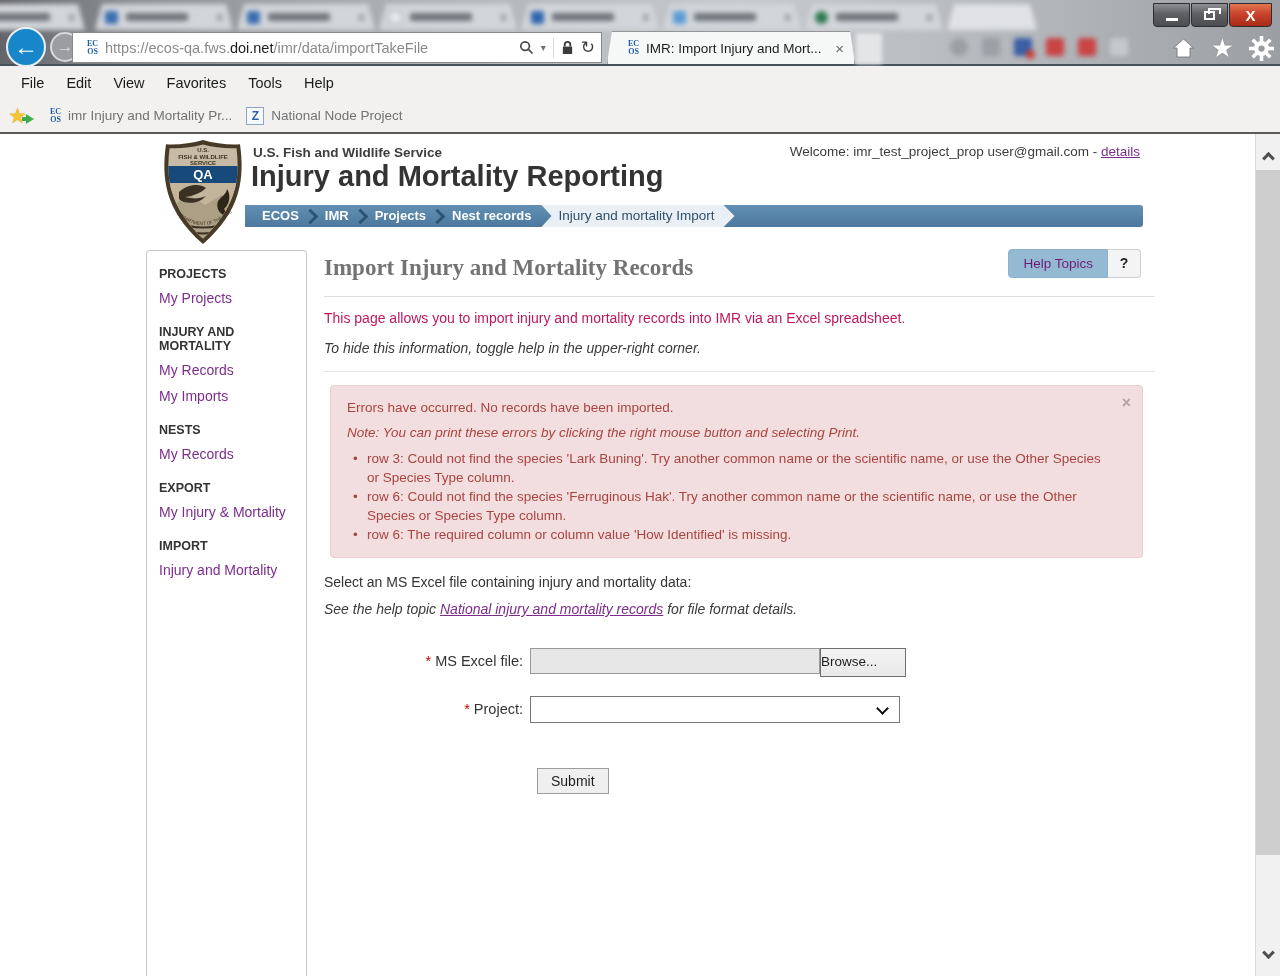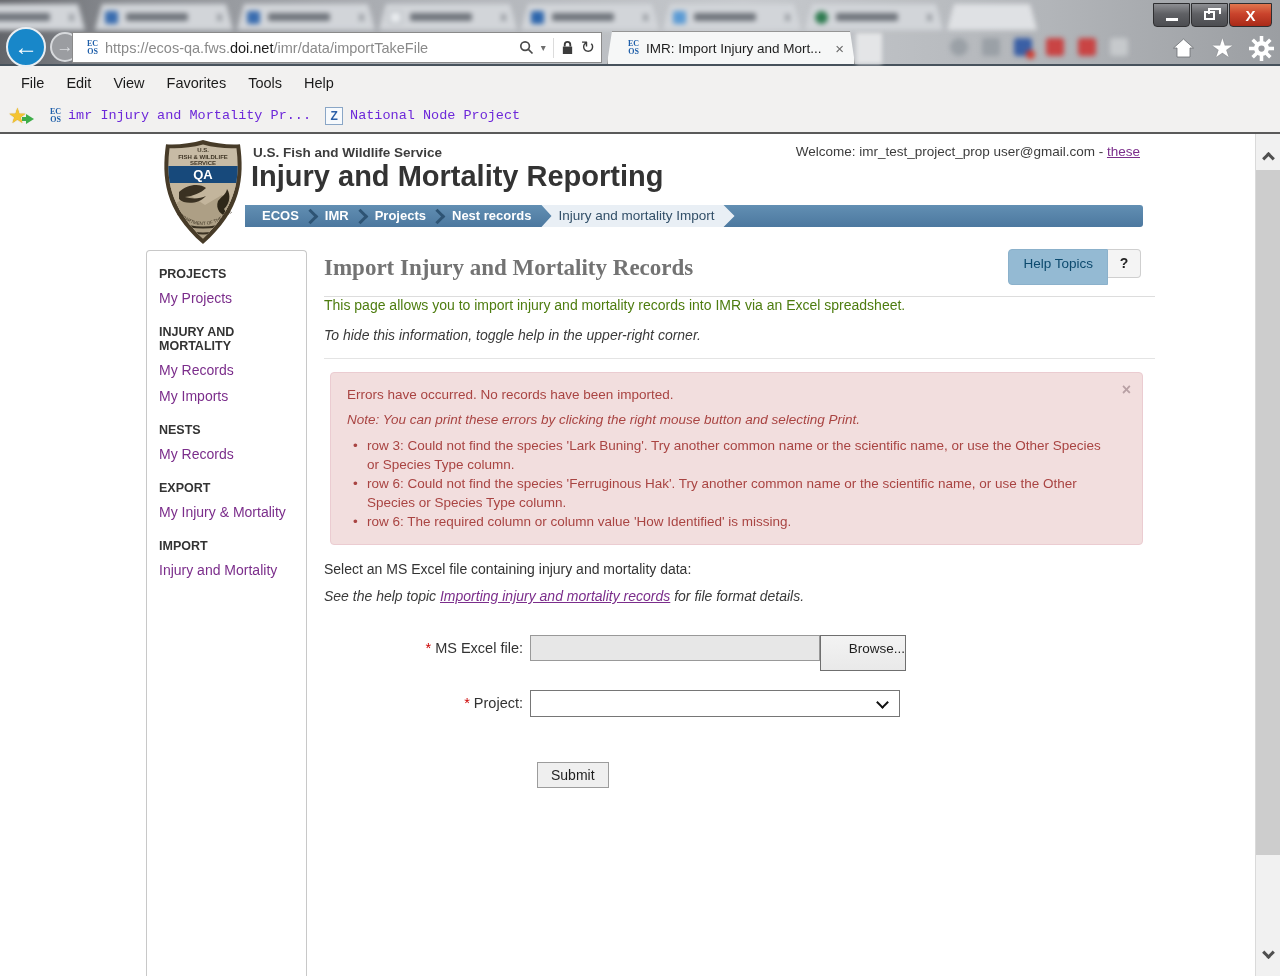--- a/index.html
+++ b/index.html
@@ -62,21 +62,21 @@
     display:flex; align-items:center; padding-left:10px; }
   .menu-item { font-size:14.5px; color:#1b1b1b; padding:0 11px; }
 
   .favbar { position:absolute; left:0; top:99px; width:1280px; height:33px; background:#f2f1f0;
     display:flex; align-items:center; padding-left:8px; }
   .fav-star { position:relative; width:24px; height:22px; margin-right:10px; }
   .fav-star .st { color:#f4c431; font-size:21px; line-height:22px; text-shadow:0 0 1px #b98f14; }
   .fav-star .arrow { position:absolute; right:-2px; bottom:3px; width:0; height:0;
     border-top:5px solid transparent; border-bottom:5px solid transparent; border-left:8px solid #3fae49; }
   .fav-star .arrow::before { content:""; position:absolute; left:-12px; top:-2px; width:5px; height:4px; background:#3fae49; }
-  .fav-label { font-size:13.5px; color:#6d28d9; margin:0 14px 0 7px;font-family:Liberation Mono, monospace; }
+  .fav-label { font-size:13.5px; color:#737373; margin:0 14px 0 7px; }
   .z-icon { width:18px; height:18px; border:1px solid #8aa6c6; background:#f7fafd; color:#2b5fa8;
     font-weight:bold; font-size:12px; display:flex; align-items:center; justify-content:center; flex:none; }
   .chrome-bottom-line { position:absolute; left:0; top:132px; width:1280px; height:2px; background:#5a5a5a; }
 
   
   .page { position:absolute; left:0; top:134px; width:1255px; height:842px; background:#fff; overflow:hidden; }
 
   .logo { position:absolute; left:160px; top:5px; width:86px; height:106px; z-index:3; }
   .agency { position:absolute; left:253px; top:11px; font-size:13.5px; font-weight:bold; color:#3d3d3d; }
   .app-title { position:absolute; left:251px; top:26px; font-size:29px; font-weight:bold; color:#333; }
@@ -96,26 +96,26 @@
   .sidebar { position:absolute; left:146px; top:116px; width:161px; height:740px;
     border:1px solid #c8c8c8; border-bottom:none; border-radius:4px 4px 0 0; background:#fff; padding:16px 8px 0 12px; }
   .sb-header { font-size:12.5px; font-weight:bold; color:#333; margin-bottom:9px; }
   .sb-link { display:block; font-size:14px; color:#7b2d8b; text-decoration:none; margin-bottom:10px; }
   .sb-group { margin-bottom:19px; }
 
   .main { position:absolute; left:324px; top:114px; width:831px; }
   .main-header { position:relative; padding:7px 0 15px; border-bottom:1px solid #ddd; }
   .main-header h1 { font-family:"Liberation Serif", serif; font-size:23px; font-weight:bold; color:#737373; }
   .help-group { position:absolute; right:14px; top:1px; display:flex; }
-  .btn-help { background:#94bad3; border:1px solid #8bb1cb; color:#0c4a6e; font-size:13.5px;
-    padding:0 14px; height:36px; line-height:27px; border-radius:4px 0 0 4px; }
+  .btn-help { background:#94bad3; border:1px solid #8bb1cb; color:#701a75; font-size:13.5px;
+    padding:0 14px; height:29px; line-height:27px; border-radius:4px 0 0 4px; }
   .btn-q { background:#f4f4f4; border:1px solid #cfcfcf; border-left:none; color:#222; font-weight:bold;
     font-size:14px; width:33px; height:29px; line-height:27px; text-align:center; border-radius:0 4px 4px 0; }
 
-  .p-intro { font-size:14px; color:#4d7c0f; }
+  .p-intro { margin-top:13px; font-size:14px; color:#be185d; }
   .p-toggle { margin-top:14px; font-size:14px; color:#3a3a3a; font-style:italic; }
   .divider { margin-top:15px; border-top:1px solid #e4e4e4; }
 
   .error-box { position:relative; margin:13px 12px 0 6px; background:#f2dede; border:1px solid #ebccd1;
     border-radius:4px; padding:14px 30px 13px 16px; color:#a94442; }
   .err-heading { font-size:13.5px; }
   .err-note { font-size:13.5px; font-style:italic; margin-top:10px; }
   .error-box ul { list-style:none; margin:9px 0 0 6px; }
   .error-box li { font-size:13.5px; line-height:19px; padding-left:14px; position:relative; }
   .error-box li::before { content:"\2022"; position:absolute; left:0; top:0; }
@@ -124,22 +124,22 @@
   .p-selectfile { margin-top:16px; font-size:14px; color:#333; }
   .p-helptopic { margin-top:11px; font-size:14px; color:#3a3a3a; font-style:italic; }
   .p-helptopic a { color:#7b2d8b; }
 
   .form { margin-top:31px; }
   .form-row { display:flex; margin-bottom:19px; align-items:flex-start; }
   .form-lbl { width:206px; text-align:right; padding-right:7px; font-size:14.5px; color:#333; line-height:26px; flex:none; }
   .req { color:#c00; }
   .file-box { display:flex; }
   .file-text { width:290px; height:26px; background:#e7e7e7; border:1px solid #999; }
-  .btn-browse { width:86px; height:36px; margin-left:0; background:linear-gradient(#f3f3f3,#e9e9e9);
-    border:1px solid #6f6f6f; font-size:13.5px; color:#1e1e1e; text-align:right; line-height:25px; }
+  .btn-browse { width:86px; height:29px; margin-left:0; background:linear-gradient(#f3f3f3,#e9e9e9);
+    border:1px solid #6f6f6f; font-size:13.5px; color:#1e1e1e; text-align:left; line-height:25px; }
   .select-box { position:relative; width:370px; height:27px; background:#fff; border:1px solid #767676; }
   .sel-caret { position:absolute; right:12px; top:7px; width:9px; height:9px;
     border-right:2.5px solid #111; border-bottom:2.5px solid #111; transform:rotate(45deg); }
   .btn-submit { margin:26px 0 0 213px; display:inline-block; background:#efefef; border:1px solid #9c9c9c;
     font-size:14px; color:#1f1f1f; padding:0 13px; height:26px; line-height:24px; }
 
   
   .scrollbar { position:absolute; right:0; top:134px; width:25px; height:842px; background:#f1f1f1; border-left:1px solid #dadada; }
   .sb-arrow { position:absolute; left:0; width:24px; height:30px; display:flex; align-items:center; justify-content:center; }
   .sb-arrow.up { top:6px; } .sb-arrow.down { bottom:6px; }
@@ -321,21 +321,21 @@
         <text x="43" y="25.5" font-size="6" font-weight="bold" text-anchor="middle" fill="#3e3424">SERVICE</text>
         <text x="43" y="40" font-size="13" font-weight="bold" text-anchor="middle" fill="#ffffff">QA</text>
         <path id="arcPath" d="M14 73 Q43 99 72 73" fill="none"></path>
         <text font-size="4.6" fill="#3e3424"><textPath href="#arcPath" startOffset="6%">DEPARTMENT OF THE INTERIOR</textPath></text>
       </svg>
     </div>
 
     <div class="agency">U.S. Fish and Wildlife Service</div>
     <div class="app-title">Injury and Mortality Reporting</div>
     <div class="welcome">
-      <span>Welcome: imr_test_project_prop user@gmail.com - </span><a href="#">these</a>
+      <span>Welcome: imr_test_project_prop user@gmail.com - </span><a href="#">details</a>
     </div>
 
     <div class="breadcrumb">
       <span class="crumb">ECOS</span>
       <span class="bc-sep"></span>
       <span class="crumb">IMR</span>
       <span class="bc-sep"></span>
       <span class="crumb">Projects</span>
       <span class="bc-sep"></span>
       <span class="crumb">Nest records</span>
@@ -385,21 +385,21 @@
         <ul>
           <li>row 3: Could not find the species 'Lark Buning'. Try another common name or the scientific name, or use the Other Species or Species Type column.</li>
           <li>row 6: Could not find the species 'Ferruginous Hak'. Try another common name or the scientific name, or use the Other Species or Species Type column.</li>
           <li>row 6: The required column or column value 'How Identified' is missing.</li>
         </ul>
         <span class="err-close">×</span>
       </div>
 
       <p class="p-selectfile">Select an MS Excel file containing injury and mortality data:</p>
       <p class="p-helptopic">
-        <span>See the help topic </span><a href="#">Importing injury and mortality records</a><span> for file format details.</span>
+        <span>See the help topic </span><a href="#">National injury and mortality records</a><span> for file format details.</span>
       </p>
 
       <div class="form">
         <div class="form-row">
           <div class="form-lbl"><span class="req">*</span><span> MS Excel file:</span></div>
           <div class="file-box">
             <div class="file-text"></div>
             <div class="btn-browse">Browse...</div>
           </div>
         </div>

